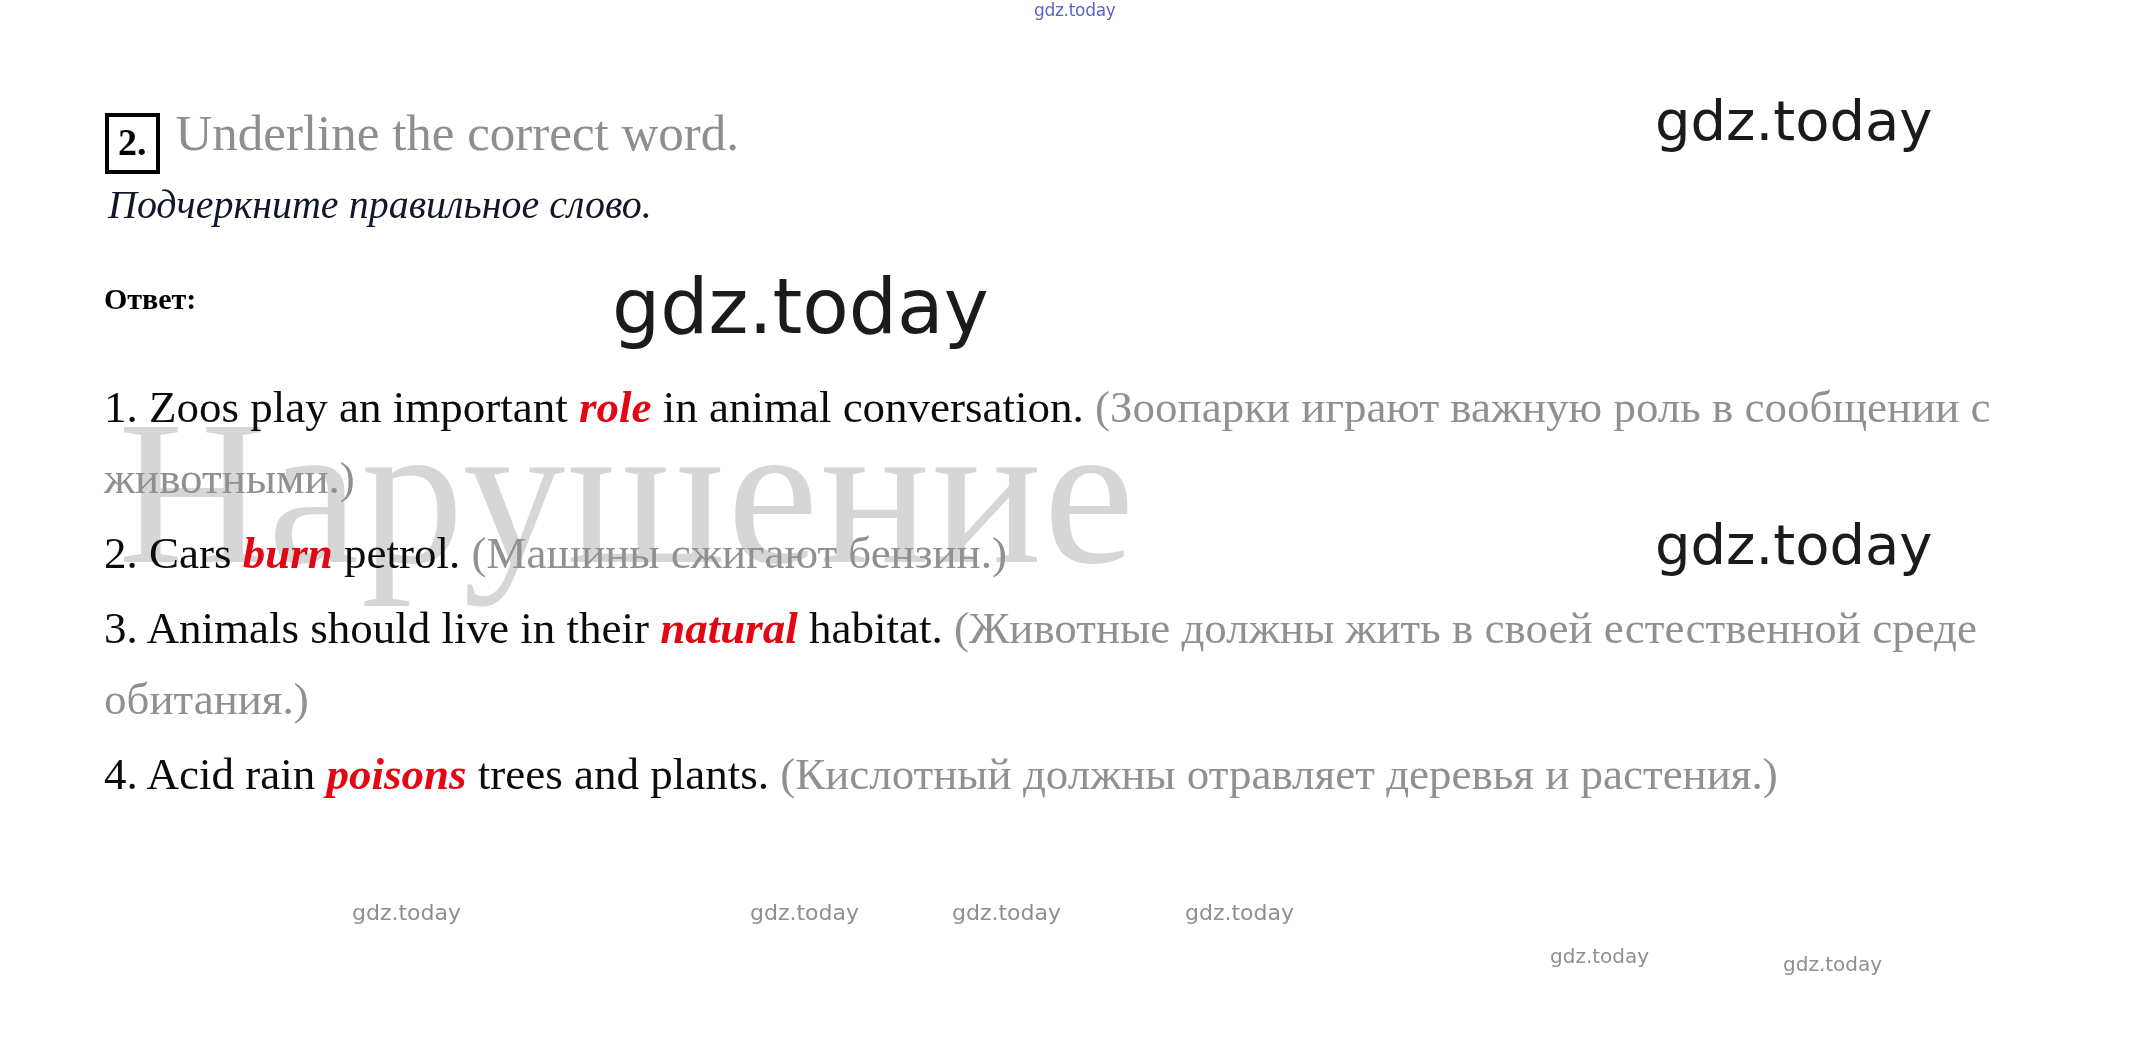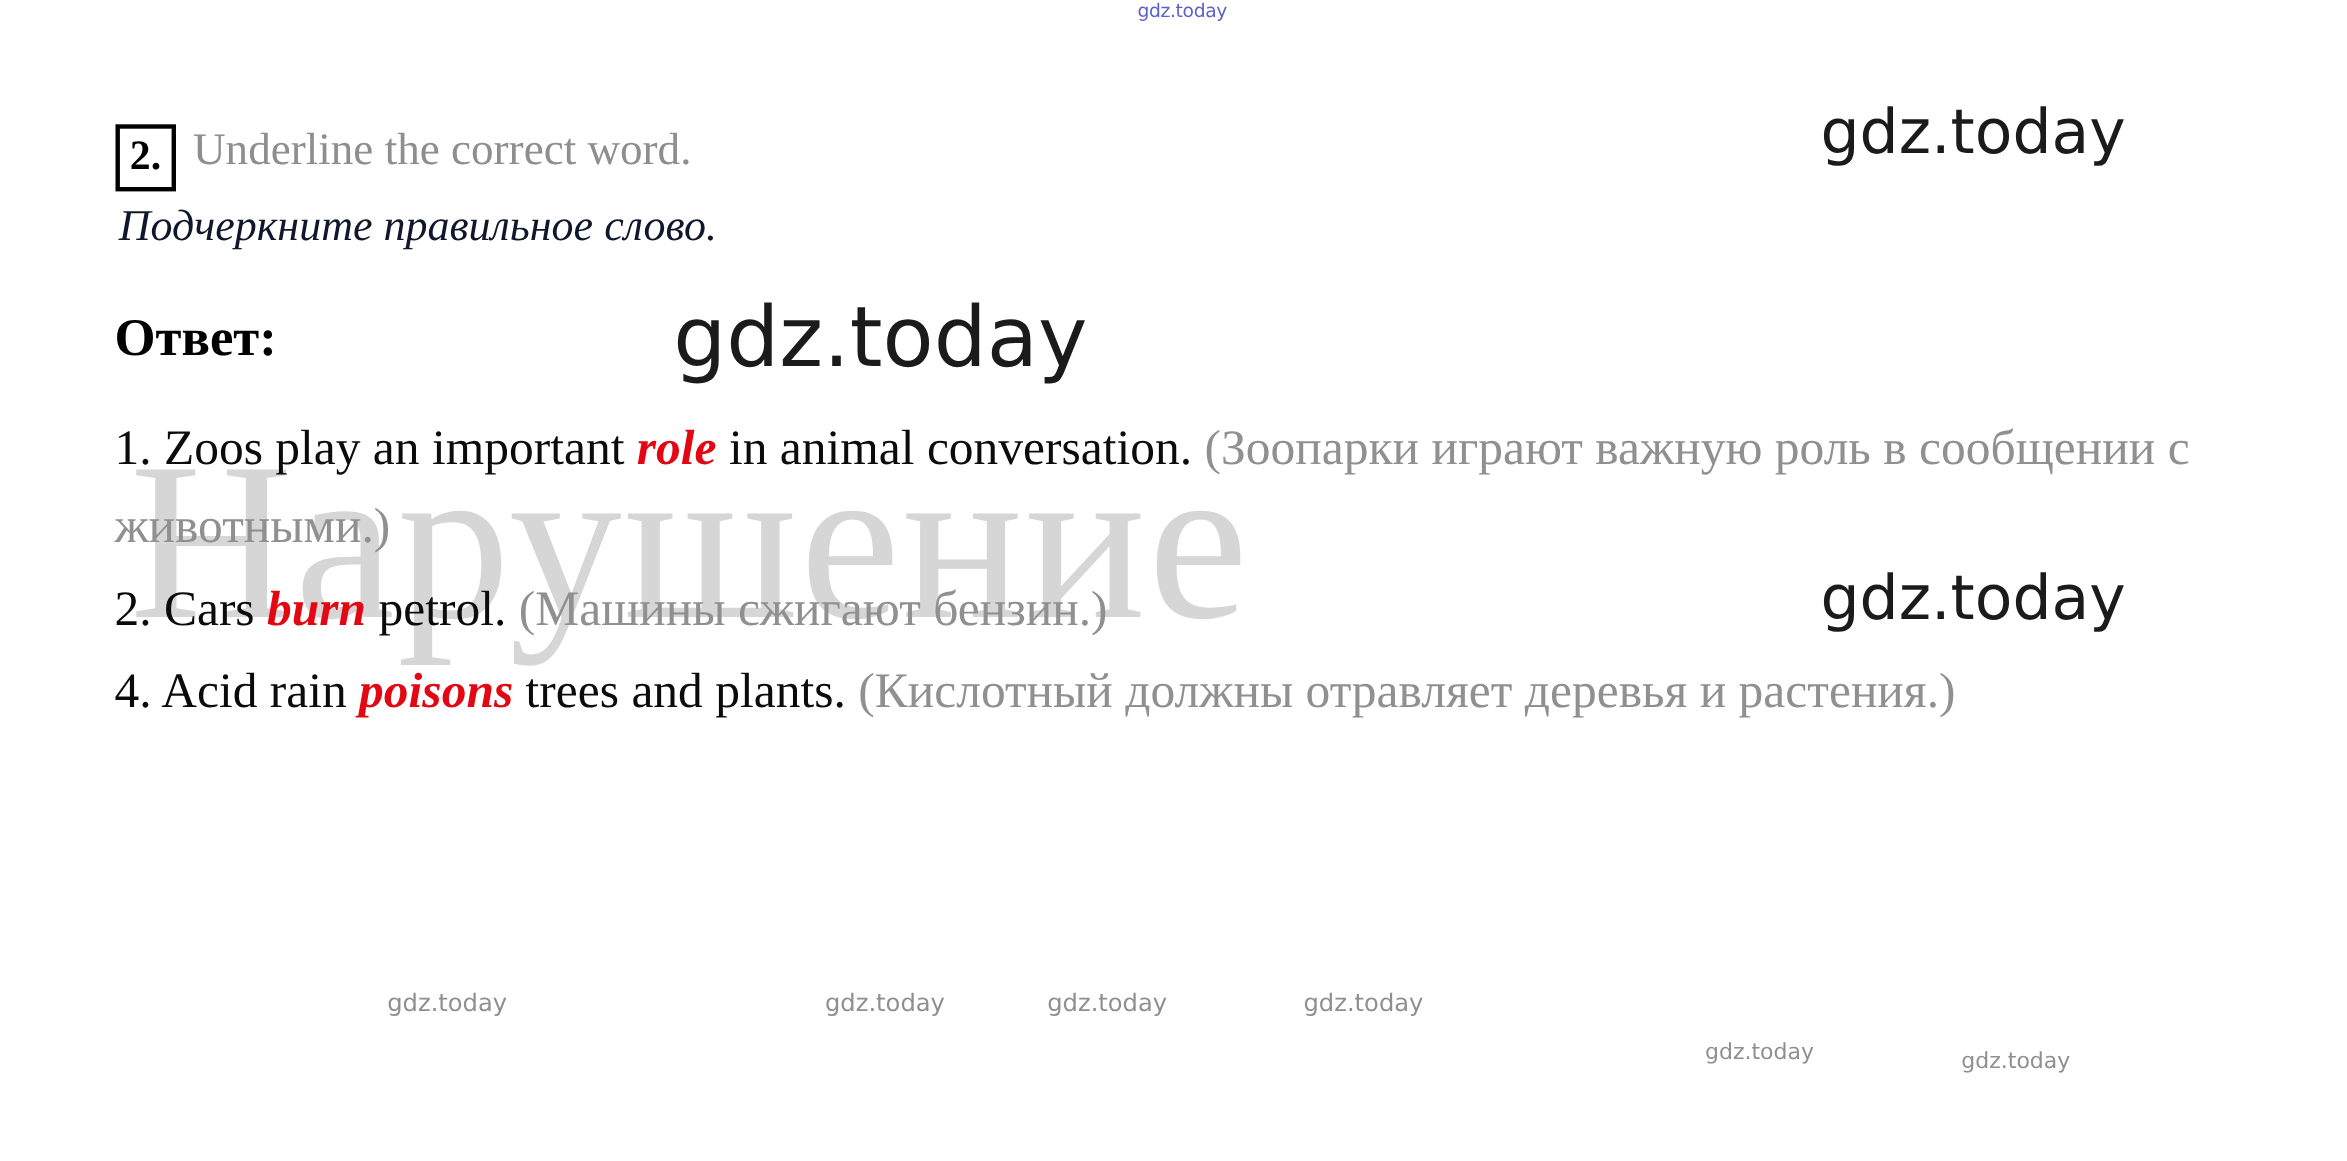--- a/index.html
+++ b/index.html
@@ -79,41 +79,41 @@
     font-weight: bold;
     font-size: 38px;
     line-height: 1;
     padding: 6px 9px 9px 9px;
     margin-right: 16px;
     position: relative;
     top: 5px;
   }
   .task-title {
     color: #8e8e8e;
-    font-size: 41px;
+    font-size: 51px;
     line-height: 1;
   }
   .task-subtitle {
     position: absolute;
     top: 185px;
     left: 108px;
     color: #0f172a;
     font-style: italic;
     font-size: 40px;
     line-height: 1;
     white-space: nowrap;
   }
 
   
   .answer-label {
     position: absolute;
     top: 284px;
     left: 104px;
     font-weight: bold;
-    font-size: 48px;
+    font-size: 30px;
     line-height: 1;
     color: #000000;
   }
 
   .answers {
     position: absolute;
     top: 368px;
     left: 100px;
     width: 1990px;
     font-size: 45px;
@@ -155,20 +155,23 @@
   <div class="answer-label">Ответ:</div>
 
   <div class="answers">
     <p class="answer-line">
       <span>1. </span><span>Zoos play an important </span><span class="hl">role</span><span> in animal conversation. </span><span class="ru">(Зоопарки играют важную роль в сообщении с животными.)</span>
     </p>
     <p class="answer-line">
       <span>2. </span><span>Cars </span><span class="hl">burn</span><span> petrol. </span><span class="ru">(Машины сжигают бензин.)</span>
     </p>
     <p class="answer-line">
+      <span>3. </span><span>Animals should live in their </span><span class="hl">natural</span><span> habitat. </span><span class="ru">(Животные должны жить в своей естественной среде обитания.)</span>
+    </p>
+    <p class="answer-line">
       <span>4. </span><span>Acid rain </span><span class="hl">poisons</span><span> trees and plants. </span><span class="ru">(Кислотный должны отравляет деревья и растения.)</span>
     </p>
   </div>
 
   <div class="wm wm-sm" style="top:900px;left:352px;">gdz.today</div>
   <div class="wm wm-sm" style="top:900px;left:750px;">gdz.today</div>
   <div class="wm wm-sm" style="top:900px;left:952px;">gdz.today</div>
   <div class="wm wm-sm" style="top:900px;left:1185px;">gdz.today</div>
   <div class="wm wm-xs" style="top:944px;left:1550px;">gdz.today</div>
   <div class="wm wm-xs" style="top:952px;left:1783px;">gdz.today</div>

